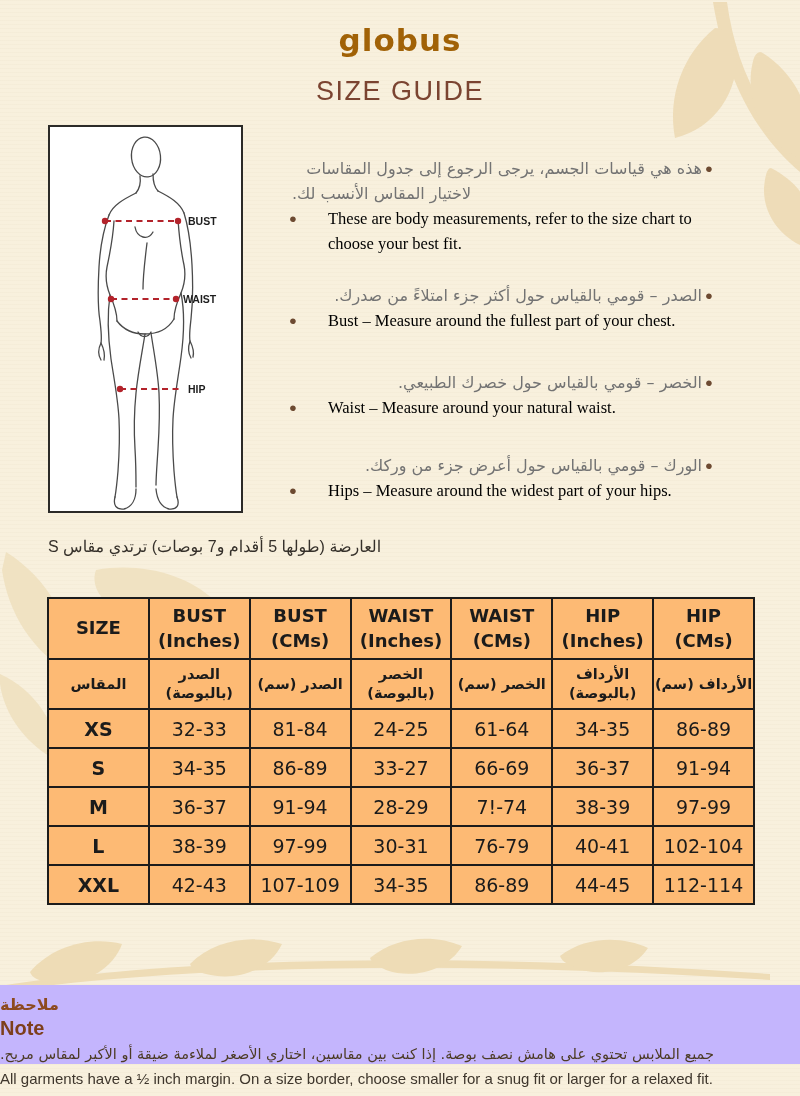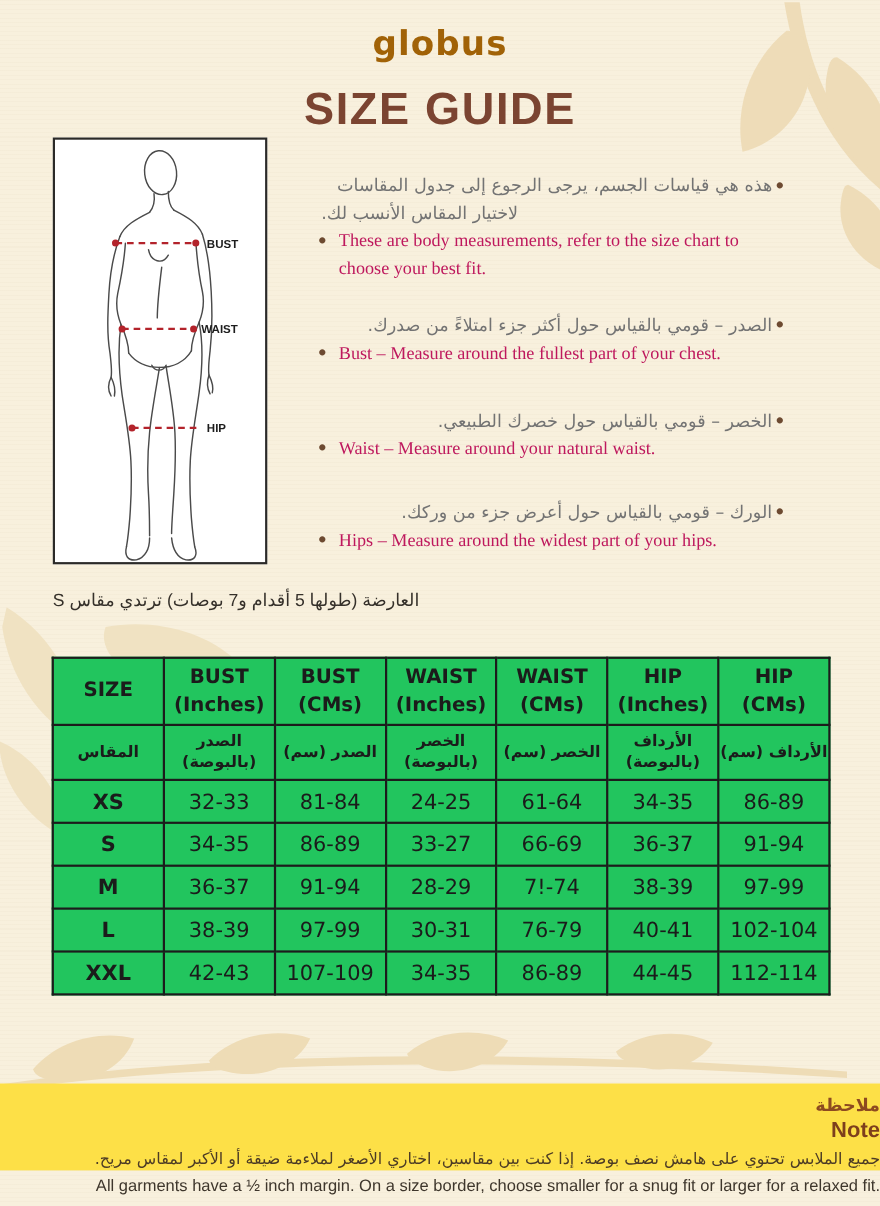--- a/index.html
+++ b/index.html
@@ -13,21 +13,21 @@
   .page{position:absolute;inset:0;}
 
   
   .logo{
     position:absolute;top:22px;left:0;width:100%;text-align:center;
     font-family:"DejaVu Sans", sans-serif;font-size:31px;font-weight:600;
     letter-spacing:1px;color:#a16207;z-index:1;
   }
   .title{
     position:absolute;top:76px;left:0;width:100%;text-align:center;
-    font-family:"Liberation Sans", sans-serif;font-size:41px;font-weight:700;
+    font-family:"Liberation Sans", sans-serif;font-size:27px;font-weight:400;
     letter-spacing:1.5px;color:#7b4431;z-index:1;
   }
 
   
   .figure-box{
     position:absolute;left:48px;top:125px;width:191px;height:384px;
     background:#ffffff;border:2px solid #2b2a28;z-index:1;
   }
   .figure-box svg{display:block;}
   .sketch{stroke:#4a4a4a;stroke-width:1.3;fill:none;stroke-linecap:round;}
@@ -42,49 +42,49 @@
   .group.g3{margin-bottom:33px;}
   .brow{display:flex;align-items:flex-start;}
   .brow .dot{
     flex:0 0 14px;color:#6d4a31;font-size:21px;line-height:25px;text-align:center;
   }
   .brow.ar{flex-direction:row-reverse;}
   .brow.ar .txt{flex:1;direction:rtl;text-align:right;
     font-family:"DejaVu Sans", sans-serif;font-size:16px;line-height:25px;color:#737373;
     padding-left:6px;}
   .brow.en .txt{flex:1;
-    font-family:"Liberation Serif", serif;font-size:16.5px;line-height:25px;color:#be185d;
-    padding-left:8px;}
+    font-family:"Liberation Serif", serif;font-size:16.5px;line-height:25px;color:#000000;
+    padding-left:8px;margin-left:20px;}
   .brow.ar .txt .l2{text-align:left;}
 
   
   .model{position:absolute;left:48px;top:534px;width:680px;z-index:1;color:#35302a;}
   .m-ar{direction:rtl;text-align:left;font-family:Liberation Sans, sans-serif;font-size:16px;line-height:25px;}
   .m-en{font-family:"Liberation Serif", serif;font-size:17px;line-height:25px;margin-top:48px;}
 
   
   table.size{
     position:absolute;left:47px;top:597px;width:708px;z-index:2;
-    border-collapse:collapse;table-layout:fixed;background:#22c55e;
+    border-collapse:collapse;table-layout:fixed;background:#fdba74;
   }
   table.size td{
     border:2px solid #1c1c1c;text-align:center;vertical-align:middle;padding:0;
     color:#1b1b1b;
   }
   tr.h-en td{height:59px;font-family:"DejaVu Sans", sans-serif;font-size:18px;font-weight:700;line-height:1.35;}
   tr.h-ar td{height:48px;font-family:"DejaVu Sans", sans-serif;font-size:14.5px;font-weight:700;line-height:1.3;direction:rtl;}
   tbody td{height:37px;font-family:"DejaVu Sans", sans-serif;font-size:19px;margin-left:47px;}
   tbody td.size-col{font-weight:700;}
   .th2:empty{display:none;}
   .th1,.th2{display:block;}
 
   
   .note{
-    position:absolute;left:0;top:985px;width:800px;height:79px;background:#fde047;
-    z-index:3;text-align:right;padding-top:8px;box-sizing:border-box;
+    position:absolute;left:0;top:985px;width:800px;height:79px;background:#c4b5fd;
+    z-index:3;text-align:left;padding-top:8px;box-sizing:border-box;
   }
   .note-ar-title{font-family:"DejaVu Sans", sans-serif;font-size:16px;font-weight:700;color:#8d4a20;line-height:23px;direction:rtl;}
   .note-en-title{font-family:"Liberation Sans", sans-serif;font-size:20px;font-weight:700;color:#7d3f1c;line-height:25px;}
   .note-ar-body{font-family:"DejaVu Sans", sans-serif;font-size:14.5px;color:#4c3b25;line-height:26px;direction:rtl;}
   .note-en-body{font-family:"Liberation Sans", sans-serif;font-size:15px;color:#3e362c;line-height:24px;white-space:nowrap;}
 </style>
 </head>
 <body>
 
 <div class="page">

